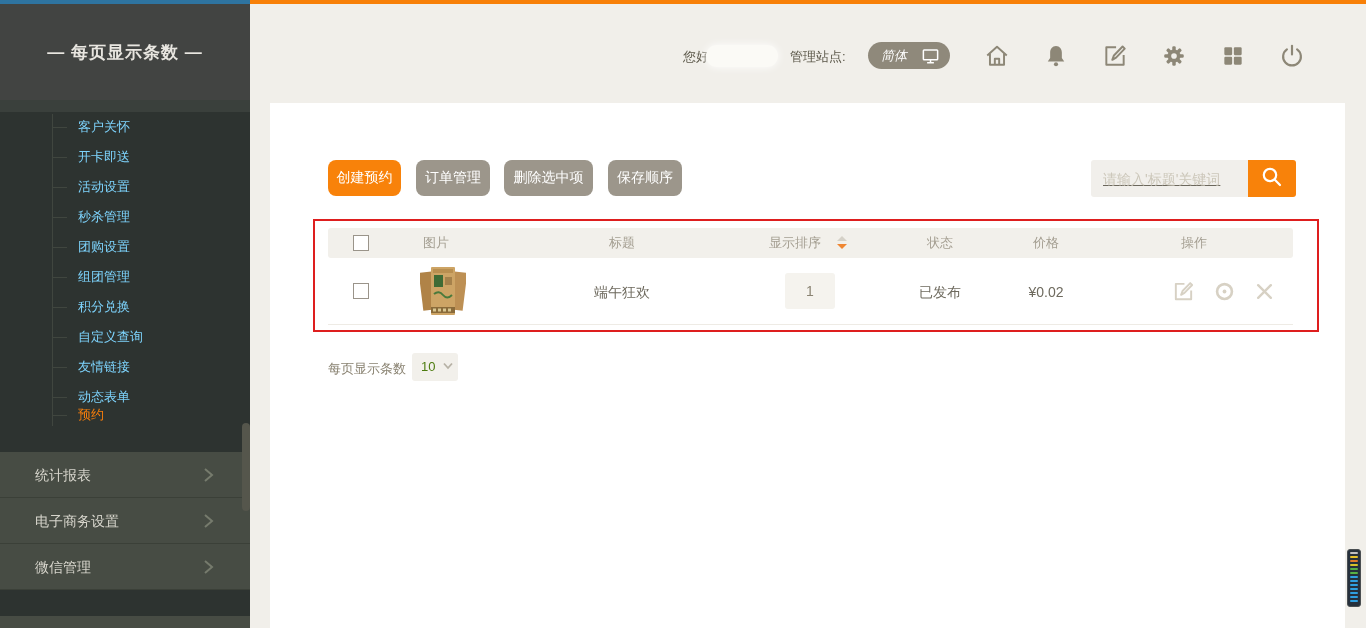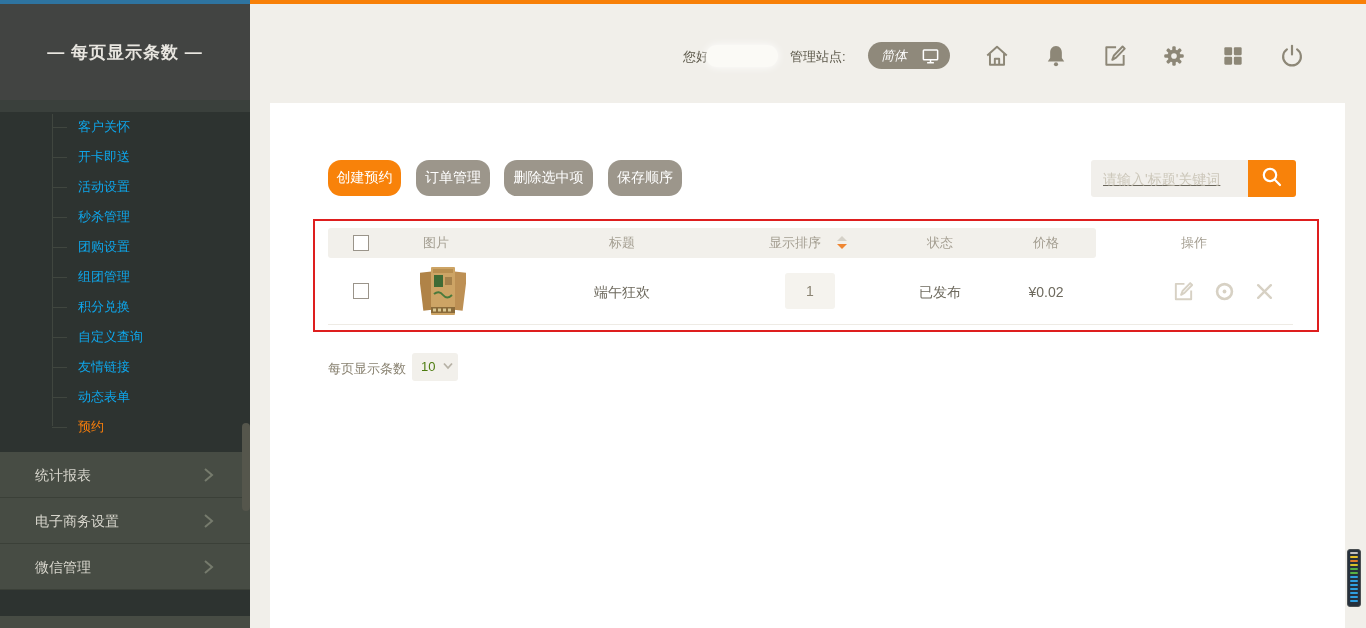--- a/index.html
+++ b/index.html
@@ -12,57 +12,57 @@
   .topbar-orange { position:absolute; left:250px; top:0; width:1116px; height:4px; background:#f88008; }
 
   
   .sidebar { position:absolute; left:0; top:4px; width:250px; height:624px; background:#2d3330; }
   .logo { position:absolute; left:0; top:0; width:250px; height:96px; background:#424442;
           display:flex; align-items:center; justify-content:center;
           color:#e8e6e0; font-size:17px; font-weight:bold; letter-spacing:1px; }
   .submenu-strip { position:absolute; left:0; top:96px; width:250px; height:12px; background:#3a403c; }
   .tree-line { position:absolute; left:52px; top:110px; width:1px; height:312px; background:#40463f; }
   .submenu-item { position:absolute; left:0; width:250px; height:30px; line-height:30px;
-                  padding-left:78px; font-size:13px; color:#0ea5e9; cursor:pointer; }
+                  padding-left:78px; font-size:13px; color:#7dd3fc; cursor:pointer; }
   .submenu-item .tick { position:absolute; left:52px; top:15px; width:15px; height:1px; background:#40463f; }
   .submenu-item.active { color:#f87e0b; }
   .section-item { position:absolute; left:0; width:250px; height:46px; background:#474c44;
                   border-bottom:1px solid #3b4038; color:#d7d5cc; font-size:14px;
                   line-height:46px; padding-left:35px; cursor:pointer; }
   .section-item .chev { position:absolute; right:35px; top:15px; color:#767b6d; }
   .side-scrollthumb { position:absolute; left:242px; top:419px; width:8px; height:88px; background:#55564c; border-radius:4px; }
 
   
   .hdr-text { position:absolute; top:48px; font-size:13px; color:#5b5749; white-space:nowrap; }
   .name-blob { position:absolute; left:706px; top:45px; width:72px; height:22px; background:#fbfaf6;
                border-radius:11px; box-shadow:0 0 8px rgba(255,255,255,.95); }
   .lang-pill { position:absolute; left:868px; top:42px; width:82px; height:27px; background:#8f897b;
                border-radius:14px; display:flex; align-items:center; padding:0 10px 0 13px; cursor:pointer;font-style:italic; }
   .lang-pill span { color:#fff; font-size:13px; flex:1; }
   .hdr-icon { position:absolute; top:43px; width:26px; height:26px; color:#8d8777; cursor:pointer; }
 
   
   .panel { position:absolute; left:270px; top:103px; width:1075px; height:525px; background:#ffffff; }
 
-  .btn { position:absolute; top:160px; height:36px; border:none; border-radius:13px; color:#fff;
+  .btn { position:absolute; top:160px; height:36px; border:none; border-radius:8px; color:#fff;
          font-size:14px; font-family:inherit; cursor:pointer; }
   .btn-primary { background:#f8820a; }
   .btn-gray { background:#9c968b; }
 
   .search-input { position:absolute; left:1091px; top:160px; width:157px; height:37px; border:none;
                   background:#f1efeb; border-radius:3px 0 0 3px; padding-left:12px; font-size:14px;
                   color:#6b675c; font-family:inherit; outline:none;text-decoration:underline; }
   .search-input::placeholder { color:#ccc7ba; }
   .search-btn { position:absolute; left:1248px; top:160px; width:48px; height:37px; background:#f8820a;
                 border:none; border-radius:0 3px 3px 0; cursor:pointer; }
 
   .red-rect { position:absolute; left:313px; top:219px; width:1006px; height:113px;
               border:2px solid #de1e1e; pointer-events:none; }
 
-  .thead { position:absolute; left:328px; top:228px; width:768px; height:30px; background:#f2f0eb; border-radius:3px;font-family:Liberation Serif, serif; }
+  .thead { position:absolute; left:328px; top:228px; width:965px; height:30px; background:#f2f0eb; border-radius:3px;font-family:Liberation Serif, serif; }
   .th { position:absolute; top:0; height:30px; line-height:30px; font-size:13px; color:#a49e91;
         transform:translateX(-50%); white-space:nowrap; }
   .checkbox { position:absolute; width:16px; height:16px; background:#fff; border:1px solid #9a948a; cursor:pointer; }
   .sort { position:absolute; left:509px; top:8px; width:10px; cursor:pointer; }
   .sort .up { width:0; height:0; border-left:5px solid transparent; border-right:5px solid transparent;
               border-bottom:5px solid #d5d1c8; margin-bottom:3px; }
   .sort .down { width:0; height:0; border-left:5px solid transparent; border-right:5px solid transparent;
                 border-top:5px solid #ef8632; }
 
   .cell { position:absolute; transform:translateX(-50%); font-size:14px; color:#6e6a5e; white-space:nowrap; }
@@ -98,21 +98,21 @@
     <div class="submenu-item" style="top:108px"><i class="tick"></i><span>客户关怀</span></div>
     <div class="submenu-item" style="top:138px"><i class="tick"></i><span>开卡即送</span></div>
     <div class="submenu-item" style="top:168px"><i class="tick"></i><span>活动设置</span></div>
     <div class="submenu-item" style="top:198px"><i class="tick"></i><span>秒杀管理</span></div>
     <div class="submenu-item" style="top:228px"><i class="tick"></i><span>团购设置</span></div>
     <div class="submenu-item" style="top:258px"><i class="tick"></i><span>组团管理</span></div>
     <div class="submenu-item" style="top:288px"><i class="tick"></i><span>积分兑换</span></div>
     <div class="submenu-item" style="top:318px"><i class="tick"></i><span>自定义查询</span></div>
     <div class="submenu-item" style="top:348px"><i class="tick"></i><span>友情链接</span></div>
     <div class="submenu-item" style="top:378px"><i class="tick"></i><span>动态表单</span></div>
-    <div class="submenu-item active" style="top:408px"><i class="tick"></i><span>预约</span></div>
+    <div class="submenu-item active" style="top:396px"><i class="tick"></i><span>预约</span></div>
 
     <div class="section-item" style="top:448px">
       <span>统计报表</span>
       <svg class="chev" width="14" height="16" viewBox="0 0 14 16" fill="none" stroke="currentColor" stroke-width="2">
           <polyline points="4,2 11,8 4,14"></polyline>
         </svg>
     </div>
     <div class="section-item" style="top:494px">
       <span>电子商务设置</span>
       <svg class="chev" width="14" height="16" viewBox="0 0 14 16" fill="none" stroke="currentColor" stroke-width="2">

